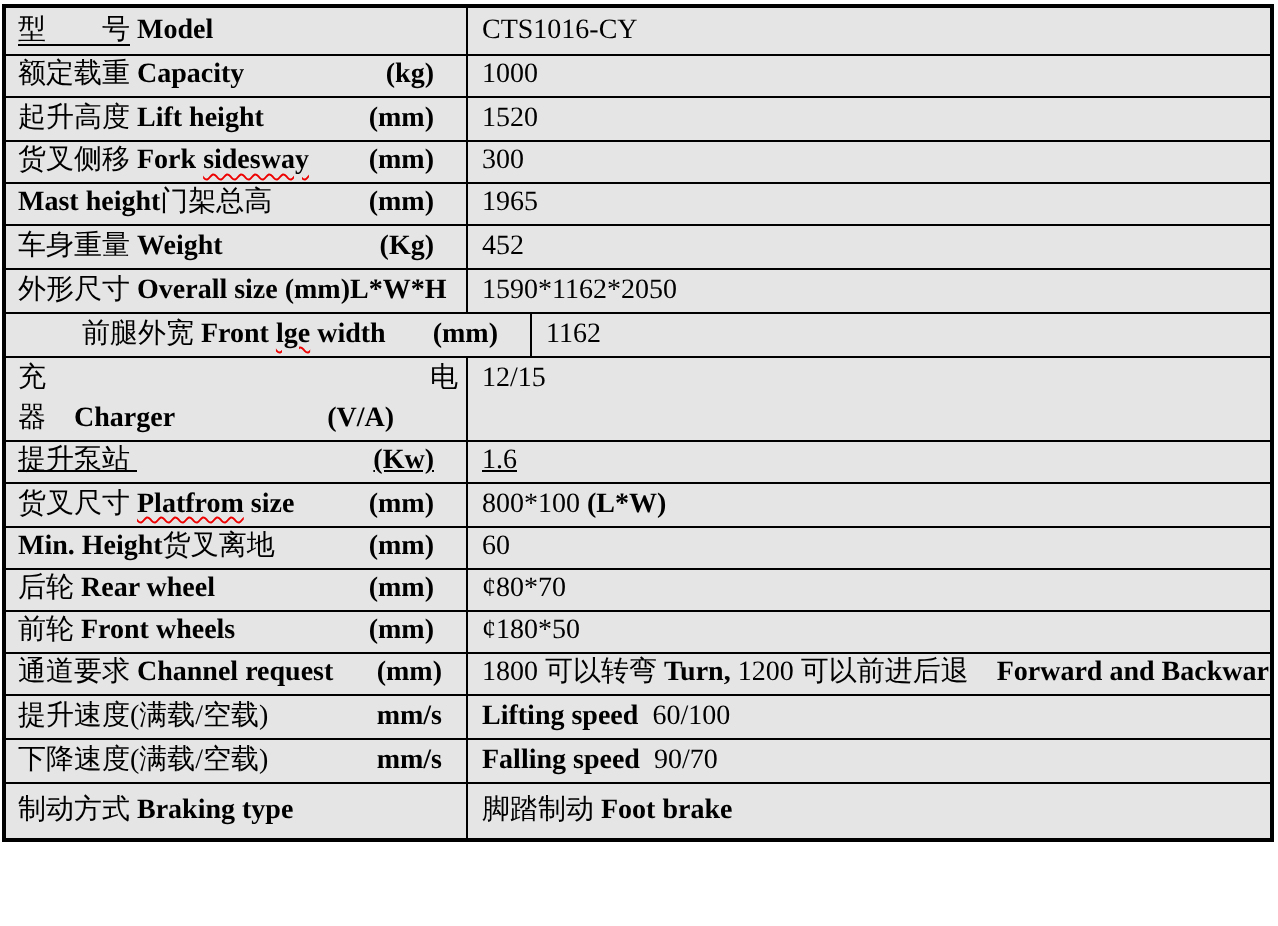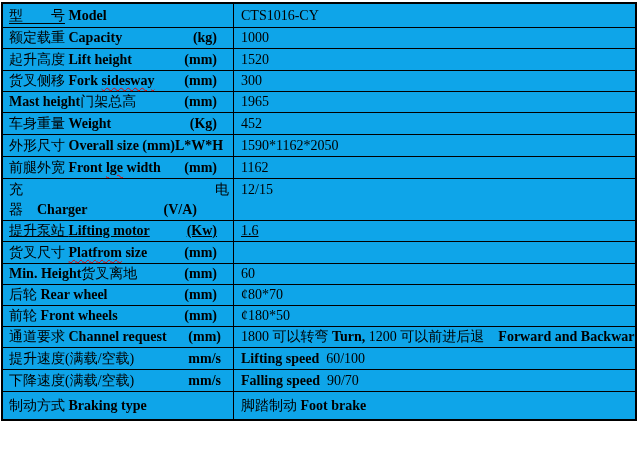--- a/index.html
+++ b/index.html
@@ -2,21 +2,21 @@
 <html><head>
 <meta charset="utf-8">
 <style>
   html,body{margin:0;padding:0;background:#ffffff;}
   body{
     width:639px;height:463px;position:relative;overflow:hidden;
     font-family:"Liberation Serif","DejaVu Serif",serif;color:#000000;
   }
   .spec-table{
     position:absolute;left:1px;top:2px;width:636px;
-    border:2px solid #000000;box-sizing:border-box;background:#0ea5e9;
+    border:2px solid #000000;box-sizing:border-box;background:#e5e5e5;
   }
   .row{display:flex;box-sizing:border-box;border-bottom:1px solid #000000;}
   .row:last-child{border-bottom:none;}
   .cell{box-sizing:border-box;}
   .cell.label{
     width:231px;border-right:1px solid #000000;
     padding-left:6px;display:flex;flex-direction:column;justify-content:center;
   }
   .cell.label.top{justify-content:flex-start;padding-top:1px;}
   .cell.value{
@@ -118,21 +118,21 @@
       <div class="cell label">
         <div class="line">
           <span class="seg">外形尺寸 </span>
           <span class="seg bold">Overall size (mm)L*W*H</span>
         </div>
       </div>
       <div class="cell value">
         <span class="seg">1590*1162*2050</span>
       </div>
     </div>
-    <div class="row" style="height: 22px;">
+    <div class="row" style="height: 22px; padding-left: 32px;">
       <div class="cell label">
         <div class="line">
           <span class="seg">前腿外宽 </span>
           <span class="seg bold">Front </span>
           <span class="seg bold wavy">lge</span>
           <span class="seg bold"> width</span>
           <span class="seg bold unit" style="padding-right: 16px;">(mm)</span>
         </div>
       </div>
       <div class="cell value">
@@ -152,36 +152,39 @@
         </div>
       </div>
       <div class="cell value top">
         <span class="seg">12/15</span>
       </div>
     </div>
     <div class="row" style="height: 21px; text-decoration: underline;">
       <div class="cell label">
         <div class="line">
           <span class="seg">提升泵站 </span>
-          <span class="seg bold">Lifting motor</span>
           <span class="seg bold unit" style="padding-right: 16px;">(Kw)</span>
         </div>
       </div>
       <div class="cell value">
         <span class="seg">1.6</span>
       </div>
     </div>
     <div class="row" style="height: 22px;">
       <div class="cell label">
         <div class="line">
           <span class="seg">货叉尺寸 </span>
           <span class="seg bold wavy">Platfrom</span>
           <span class="seg bold"> size</span>
           <span class="seg bold unit" style="padding-right: 16px;">(mm)</span>
         </div>
+      </div>
+      <div class="cell value">
+        <span class="seg">800*100 </span>
+        <span class="seg bold">(L*W)</span>
       </div>
     </div>
     <div class="row" style="height: 21px;">
       <div class="cell label">
         <div class="line">
           <span class="seg bold">Min. Height</span>
           <span class="seg">货叉离地 </span>
           <span class="seg bold unit" style="padding-right: 16px;">(mm)</span>
         </div>
       </div>

